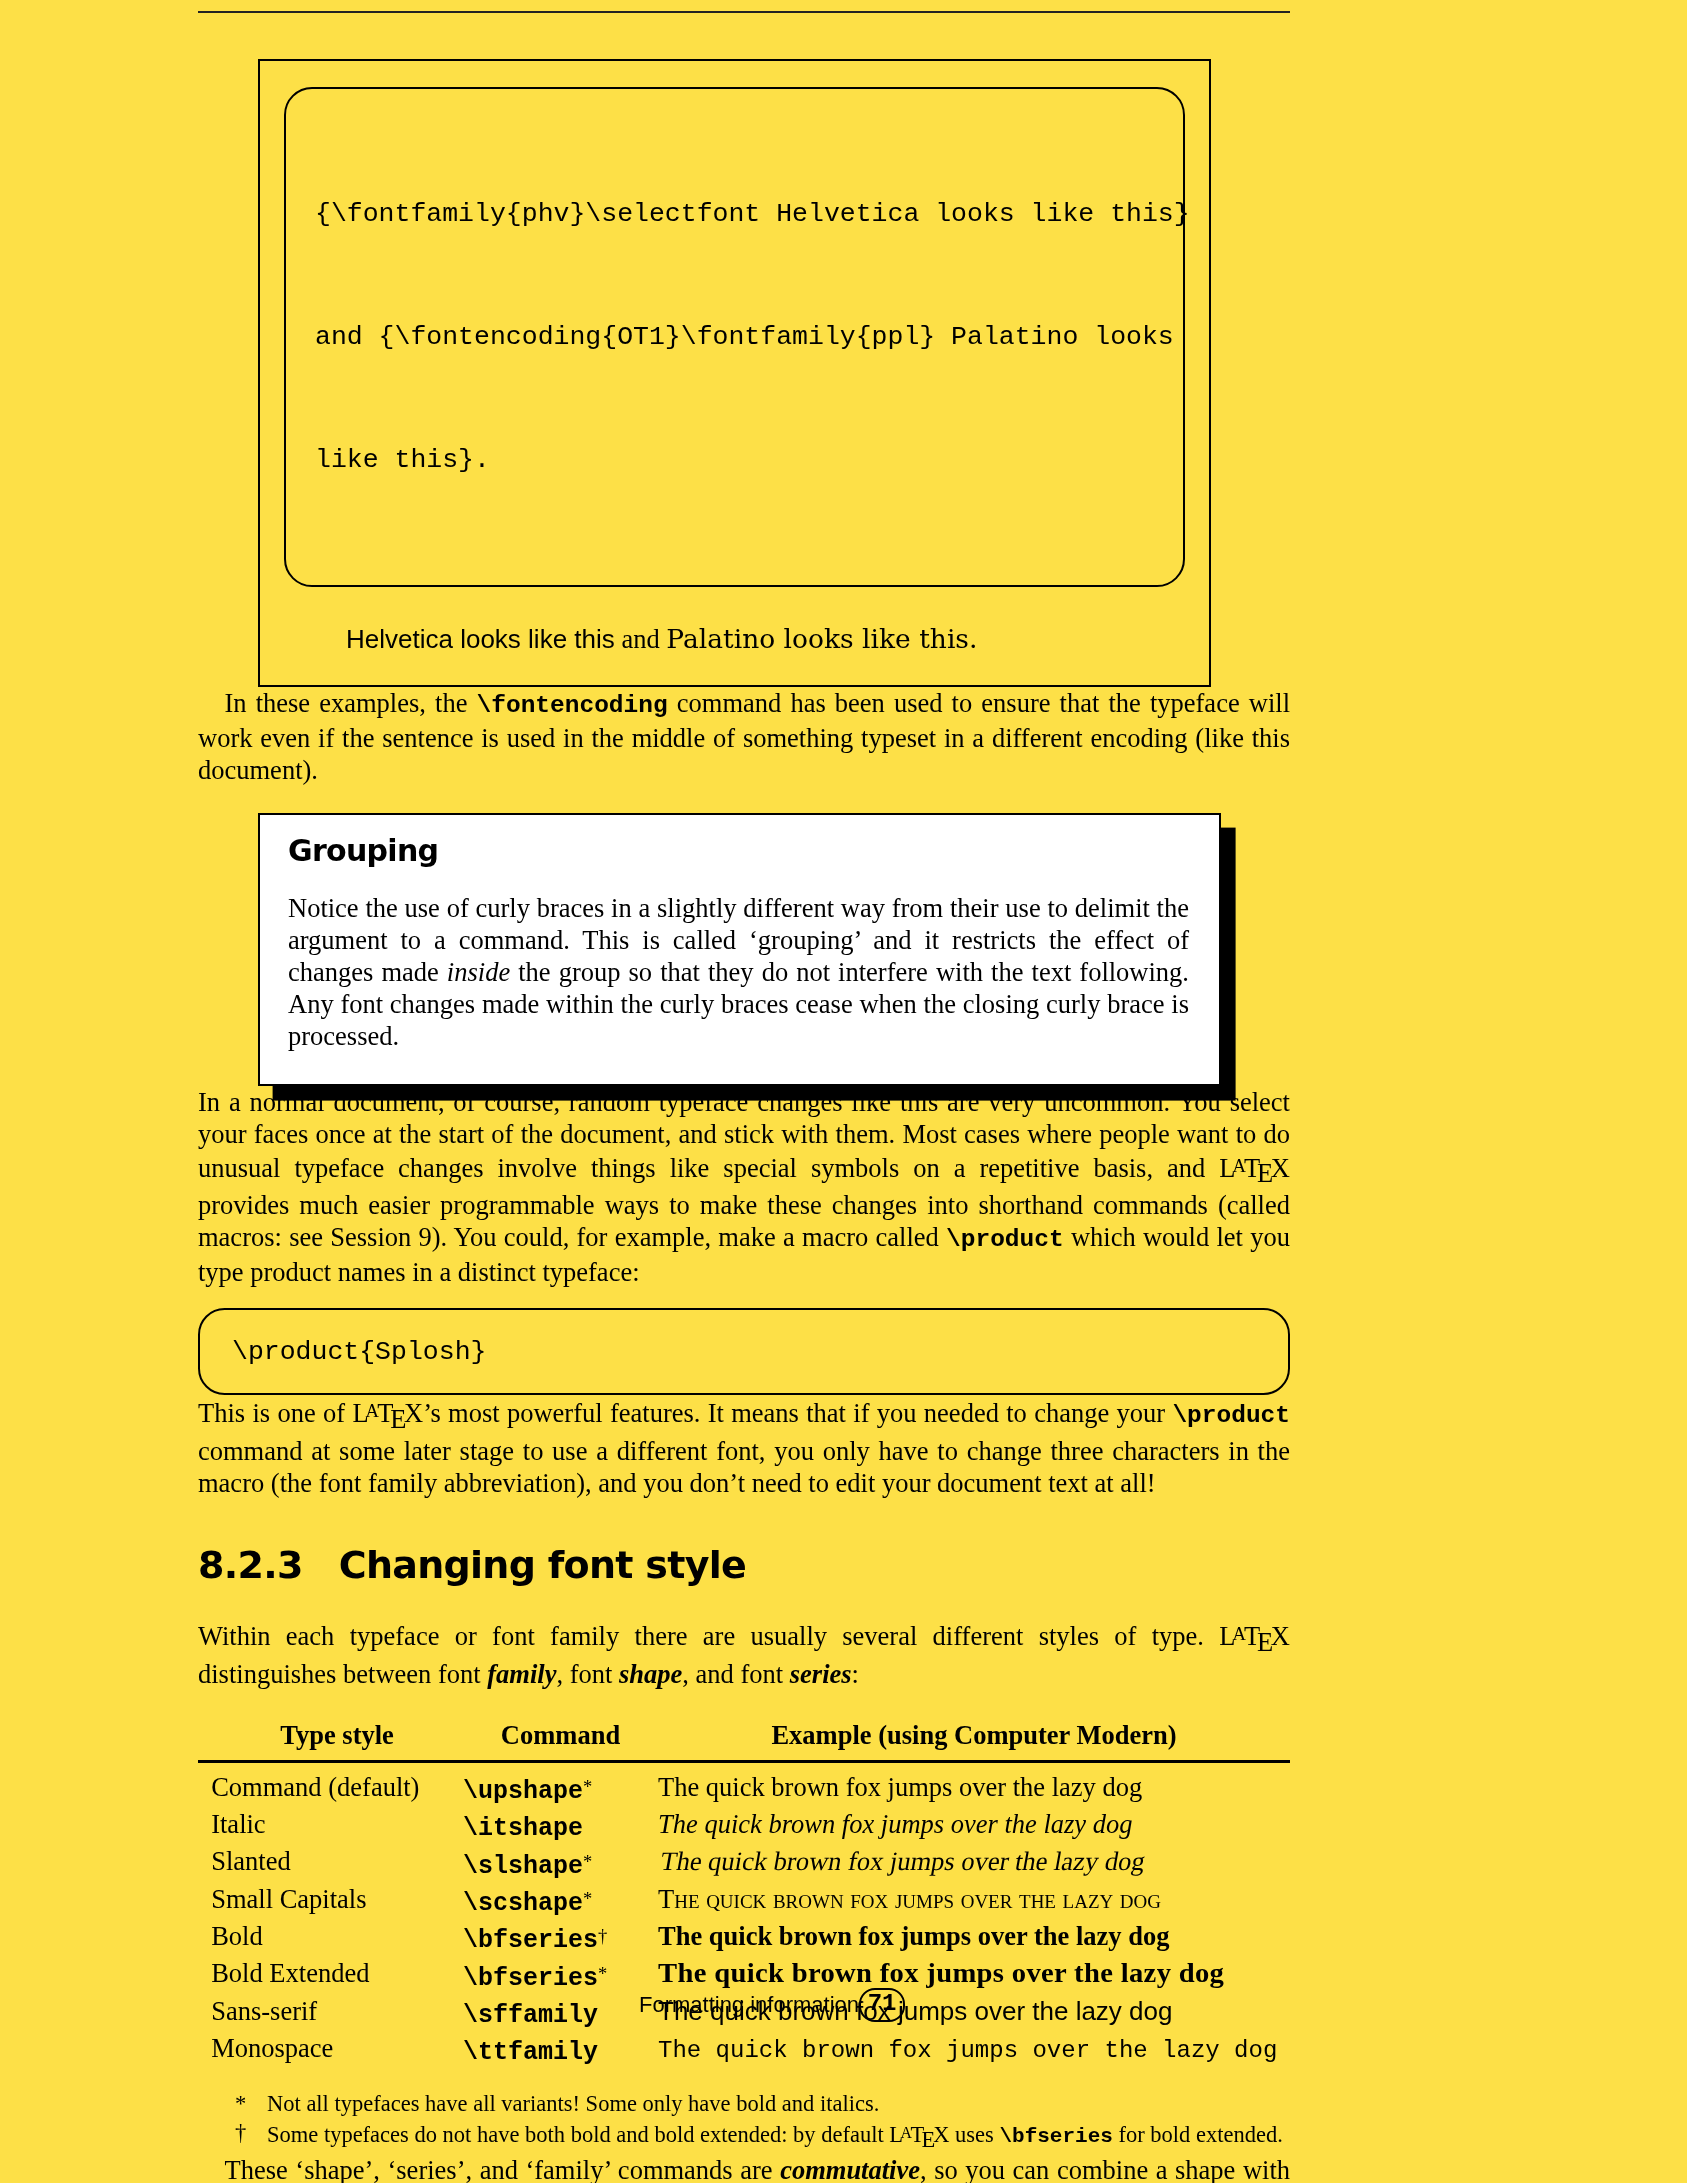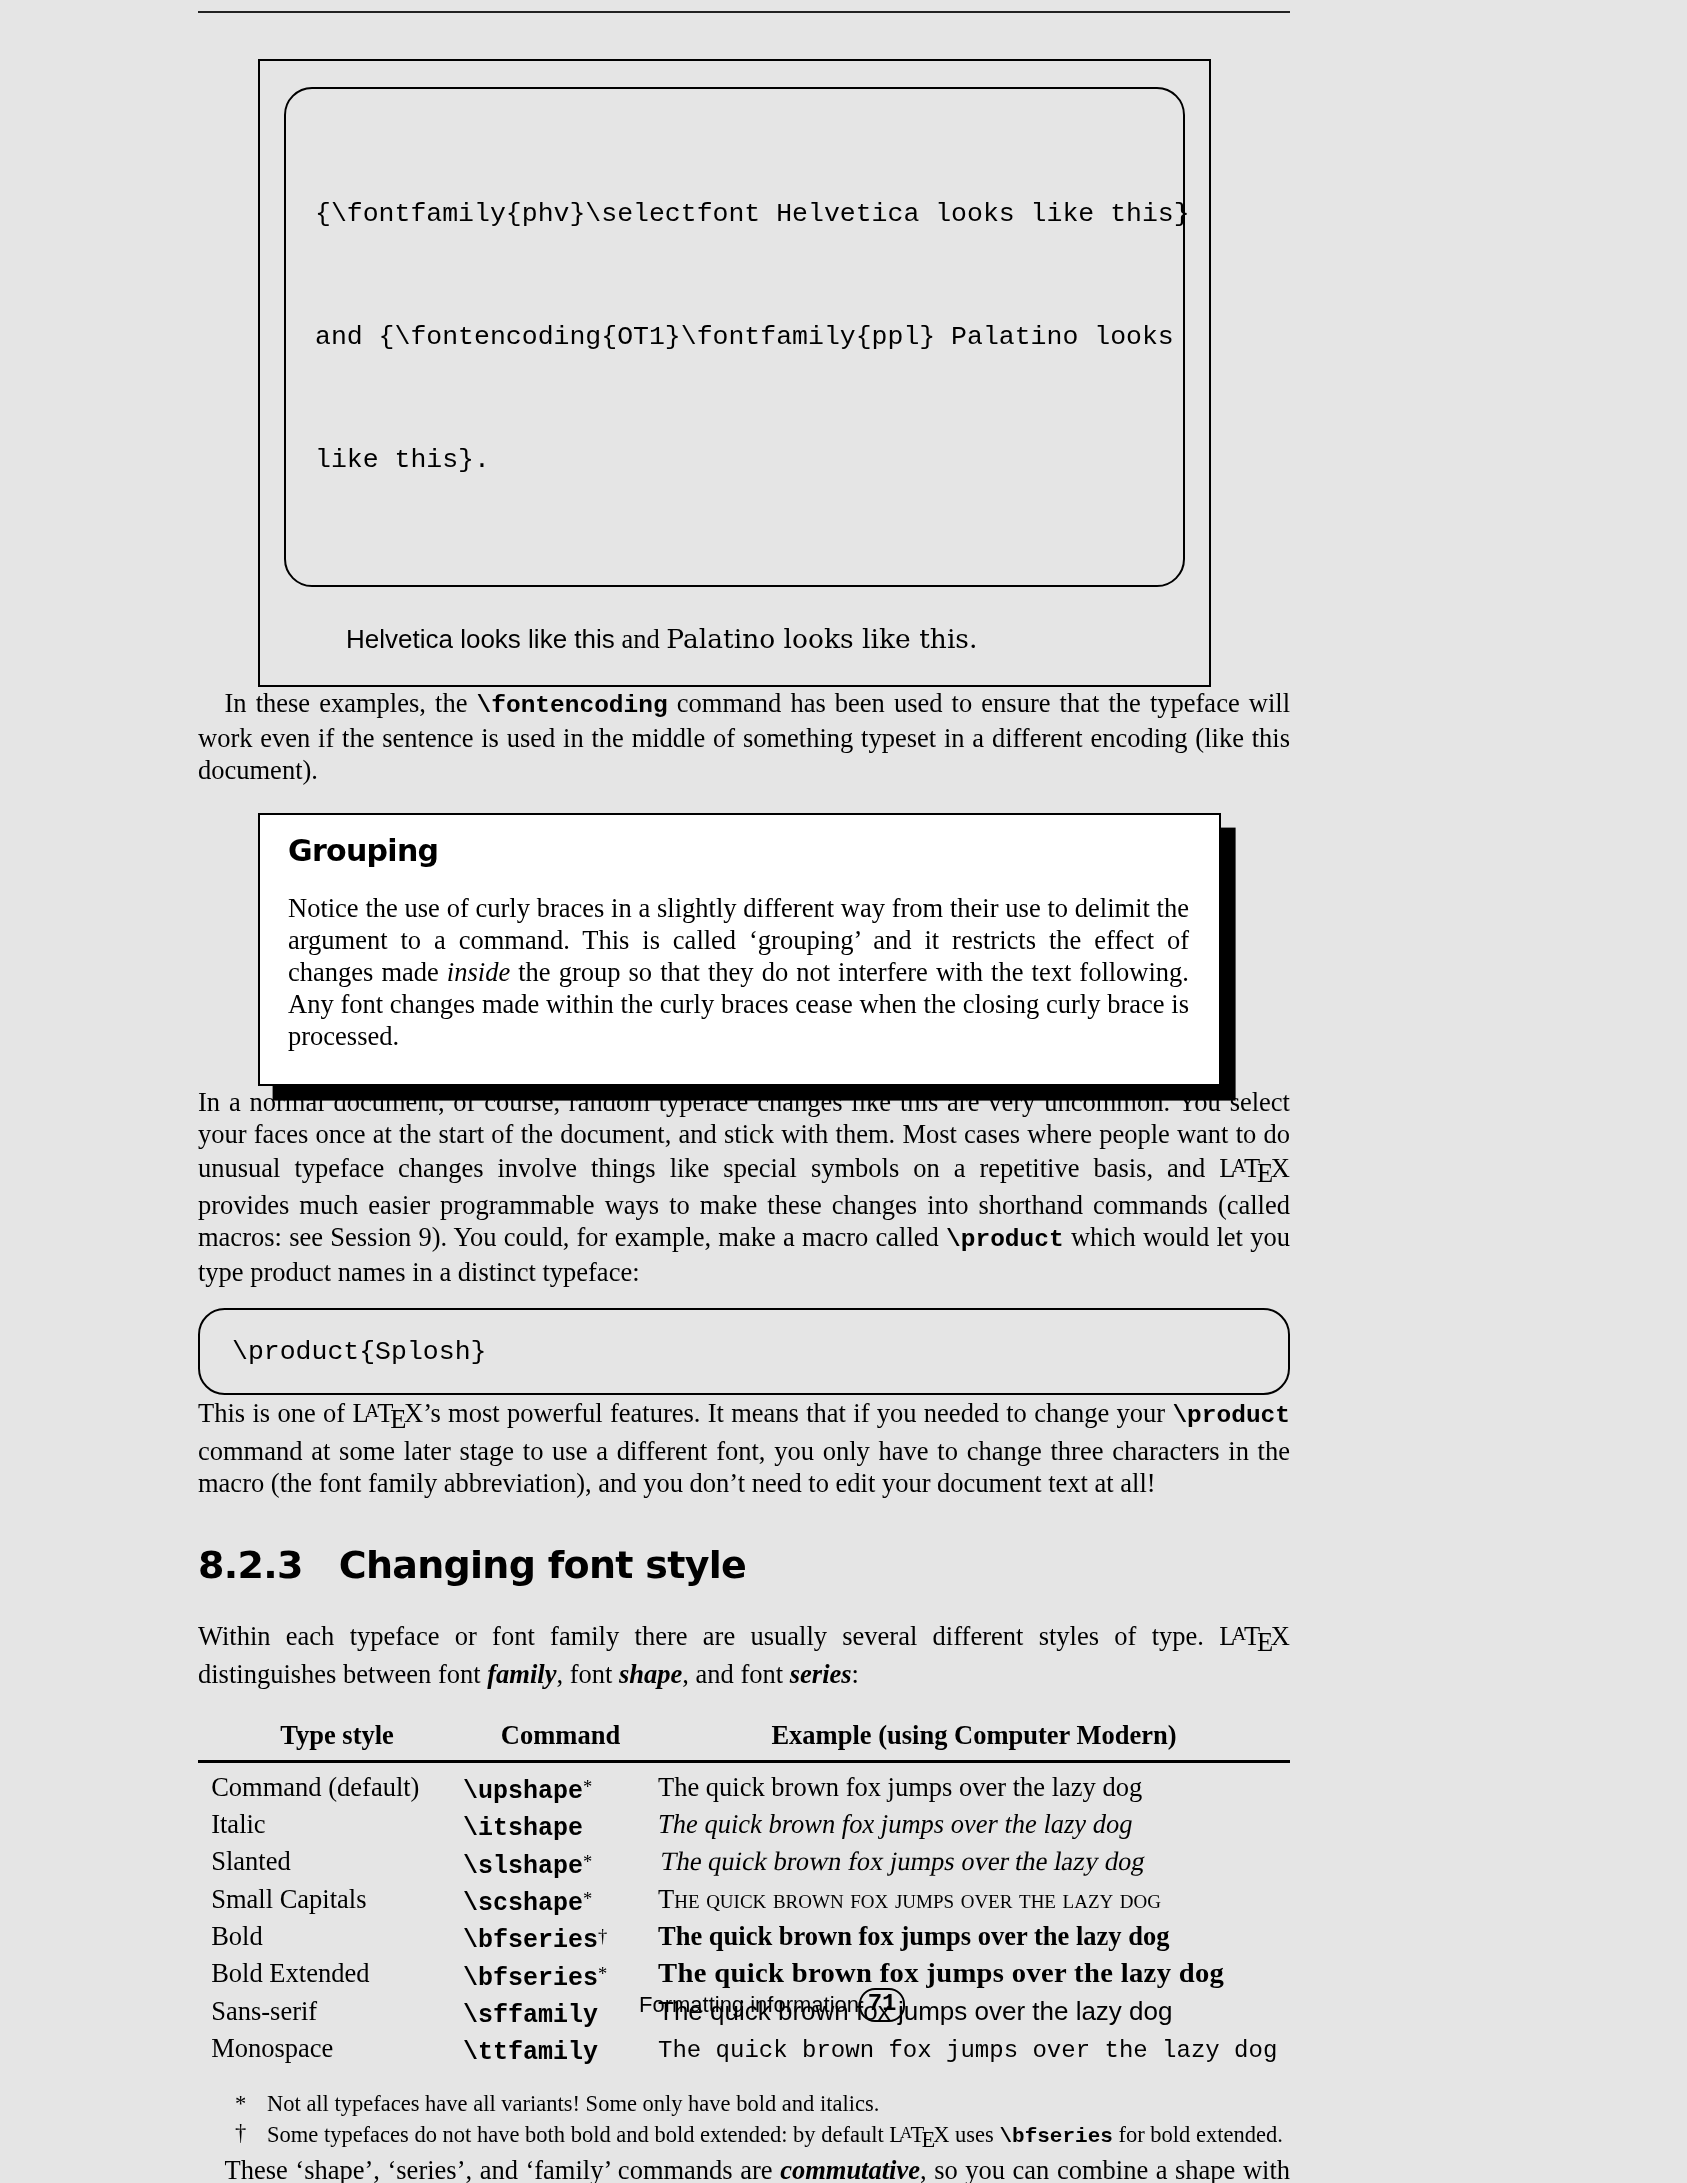--- a/index.html
+++ b/index.html
@@ -1,20 +1,20 @@
 <!DOCTYPE html>
 <html style="font-size:10.6px"><head>
 <meta charset="utf-8">
 <style>
   html, body { margin: 0; padding: 0; background: #ffffff; }
   .page {
     position: relative;
     width: 1687px;
     height: 2183px;
-    background: #e5e5e5;
+    background: #fde047;
     color: #000000;
     font-family: "Liberation Serif", serif;
     overflow: hidden;
   }
   .content { position: absolute; left: 198px; top: 0; width: 1092px; }
 
   .top-rule { height: 0; border-top: 2.6px solid #222222; margin-top: 10.6px; }
 
   
   .figure-box {

